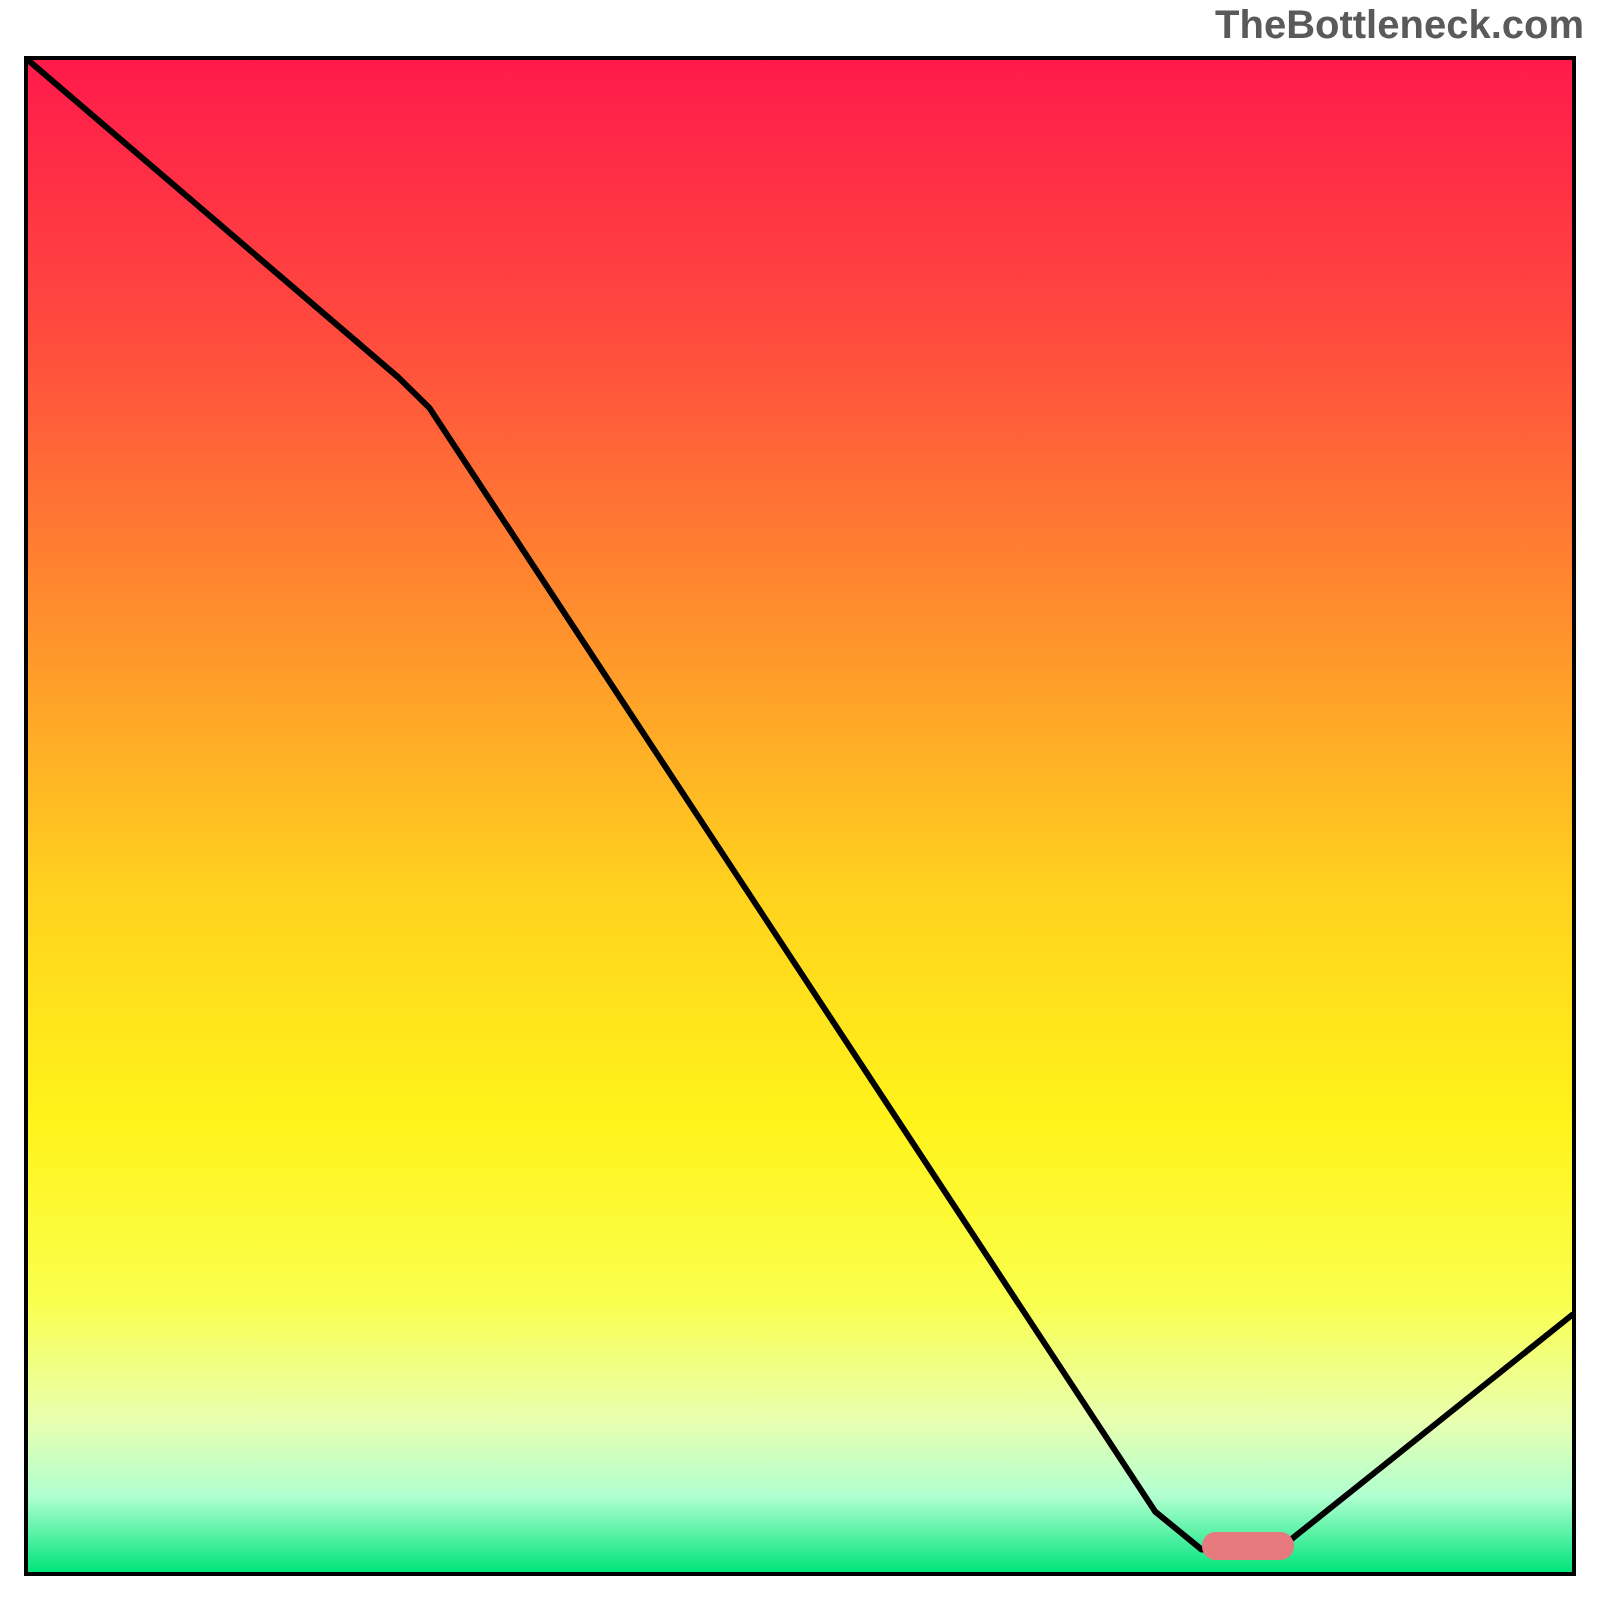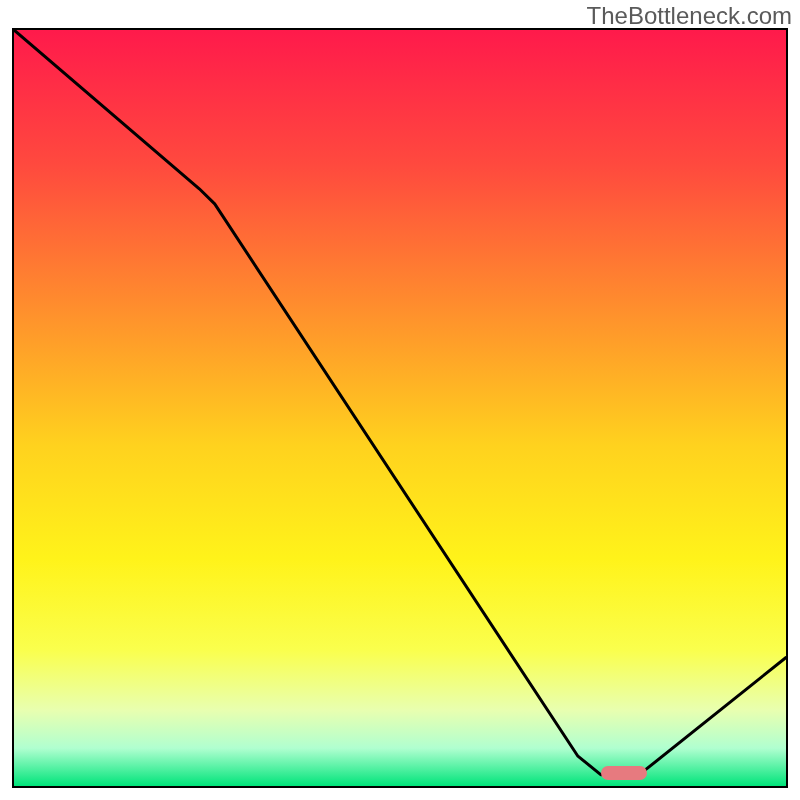--- a/index.html
+++ b/index.html
@@ -8,22 +8,22 @@
     width: 800px;
     height: 800px;
     background: #ffffff;
     font-family: Arial, sans-serif;
     position: relative;
   }
   .watermark {
     position: absolute;
     top: 2px;
     right: 8px;
-    font-size: 24px;
-    font-weight: normal;
+    font-size: 20px;
+    font-weight: bold;
     color: #5a5a5a;
     z-index: 10;
   }
   .chart-frame {
     position: absolute;
     top: 28px;
     left: 12px;
     width: 776px;
     height: 760px;
     border: 2px solid #000;

